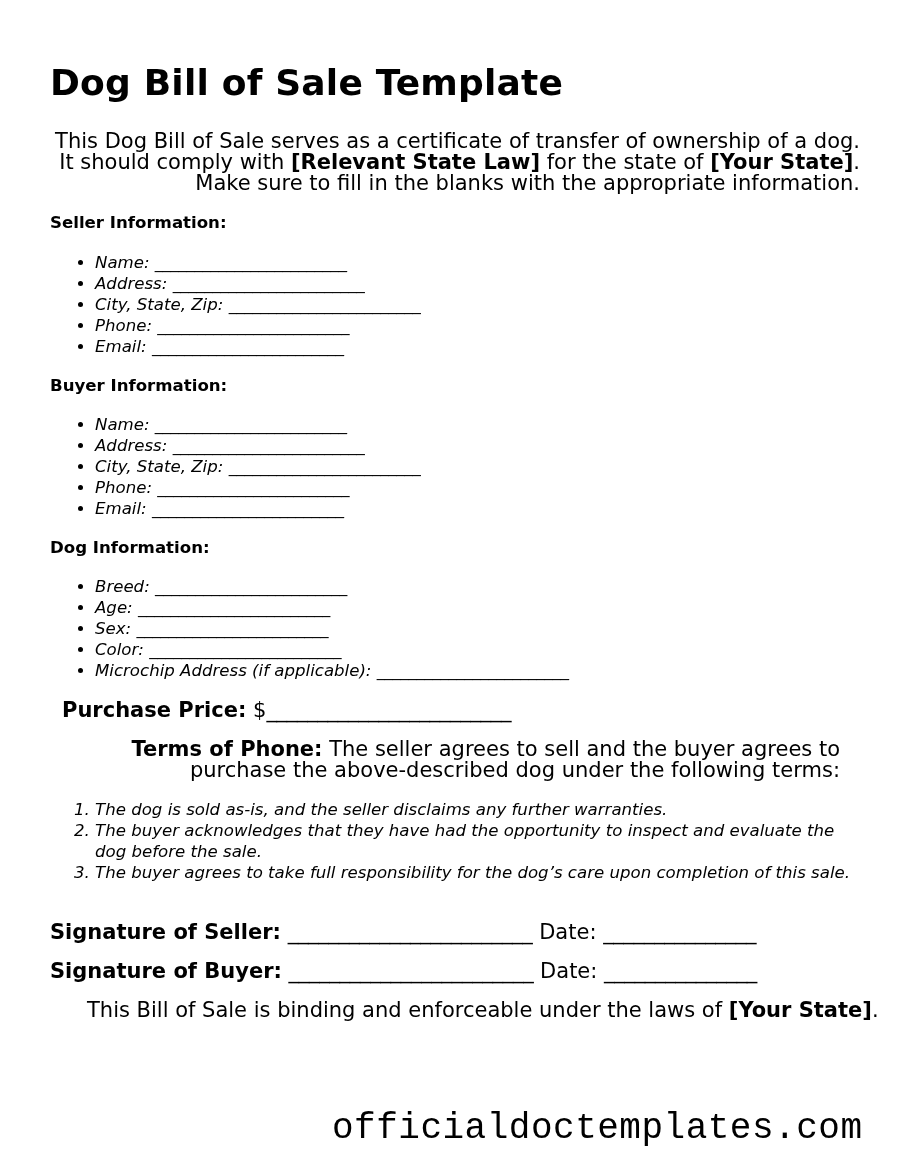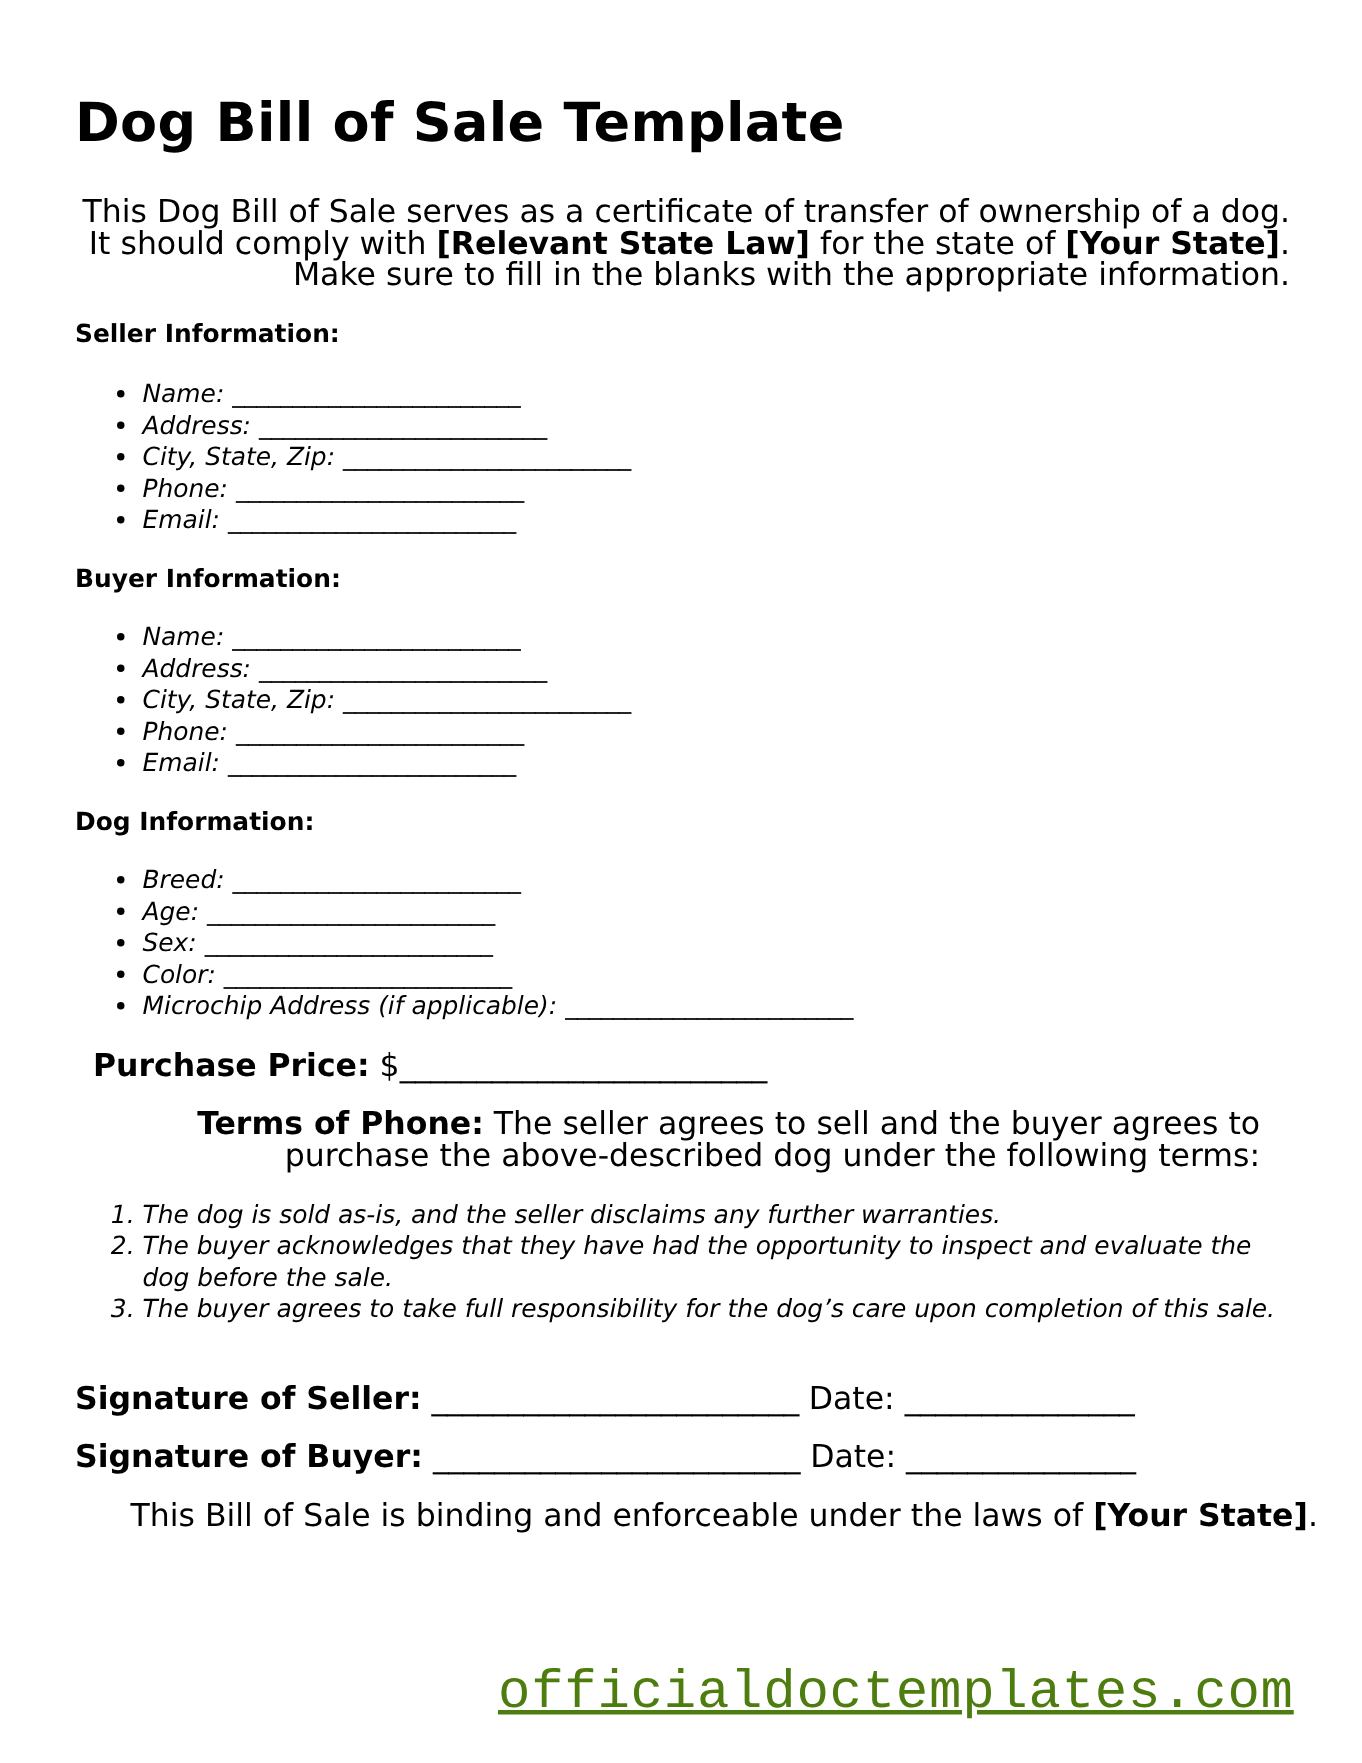--- a/index.html
+++ b/index.html
@@ -12,21 +12,21 @@
   .intro { position: absolute; top: 131px; left: 0; width: 810px; }
   .sec { position: absolute; left: 0; font-size: 16.6px; font-weight: bold; margin: 0; line-height: 21px; }
   ul, ol { position: absolute; left: 0; margin: 0; padding: 0 0 0 45px; font-size: 16.6px; line-height: 21px; }
   ul { list-style: disc; }
   ol { list-style: decimal; width: 760px; }
   li { margin: 0; padding: 0; white-space: nowrap; font-style: italic; }
   ol li { white-space: normal; }
   .blank { letter-spacing: -0.3px; }
   b { font-weight: bold; }
   .watermark { position: absolute; left: 332px; top: 1108px; font-family: "Liberation Mono", monospace;
-               font-size: 36px; color: #4d7c0f; letter-spacing: 0.5px; white-space: nowrap; text-decoration: underline; }
+               font-size: 36px; color: #000000; letter-spacing: 0.5px; white-space: nowrap; }
 </style>
 </head>
 <body>
 
 <div class="page">
   <h1>Dog Bill of Sale Template</h1>
 
   <p class="p intro"><span>This Dog Bill of Sale serves as a certificate of transfer of ownership of a dog. It should comply with </span><b>[Relevant State Law]</b><span> for the state of </span><b>[Your State]</b><span>. Make sure to fill in the blanks with the appropriate information.</span></p>
 
   <p class="sec" style="top:212px">Seller Information:</p>

